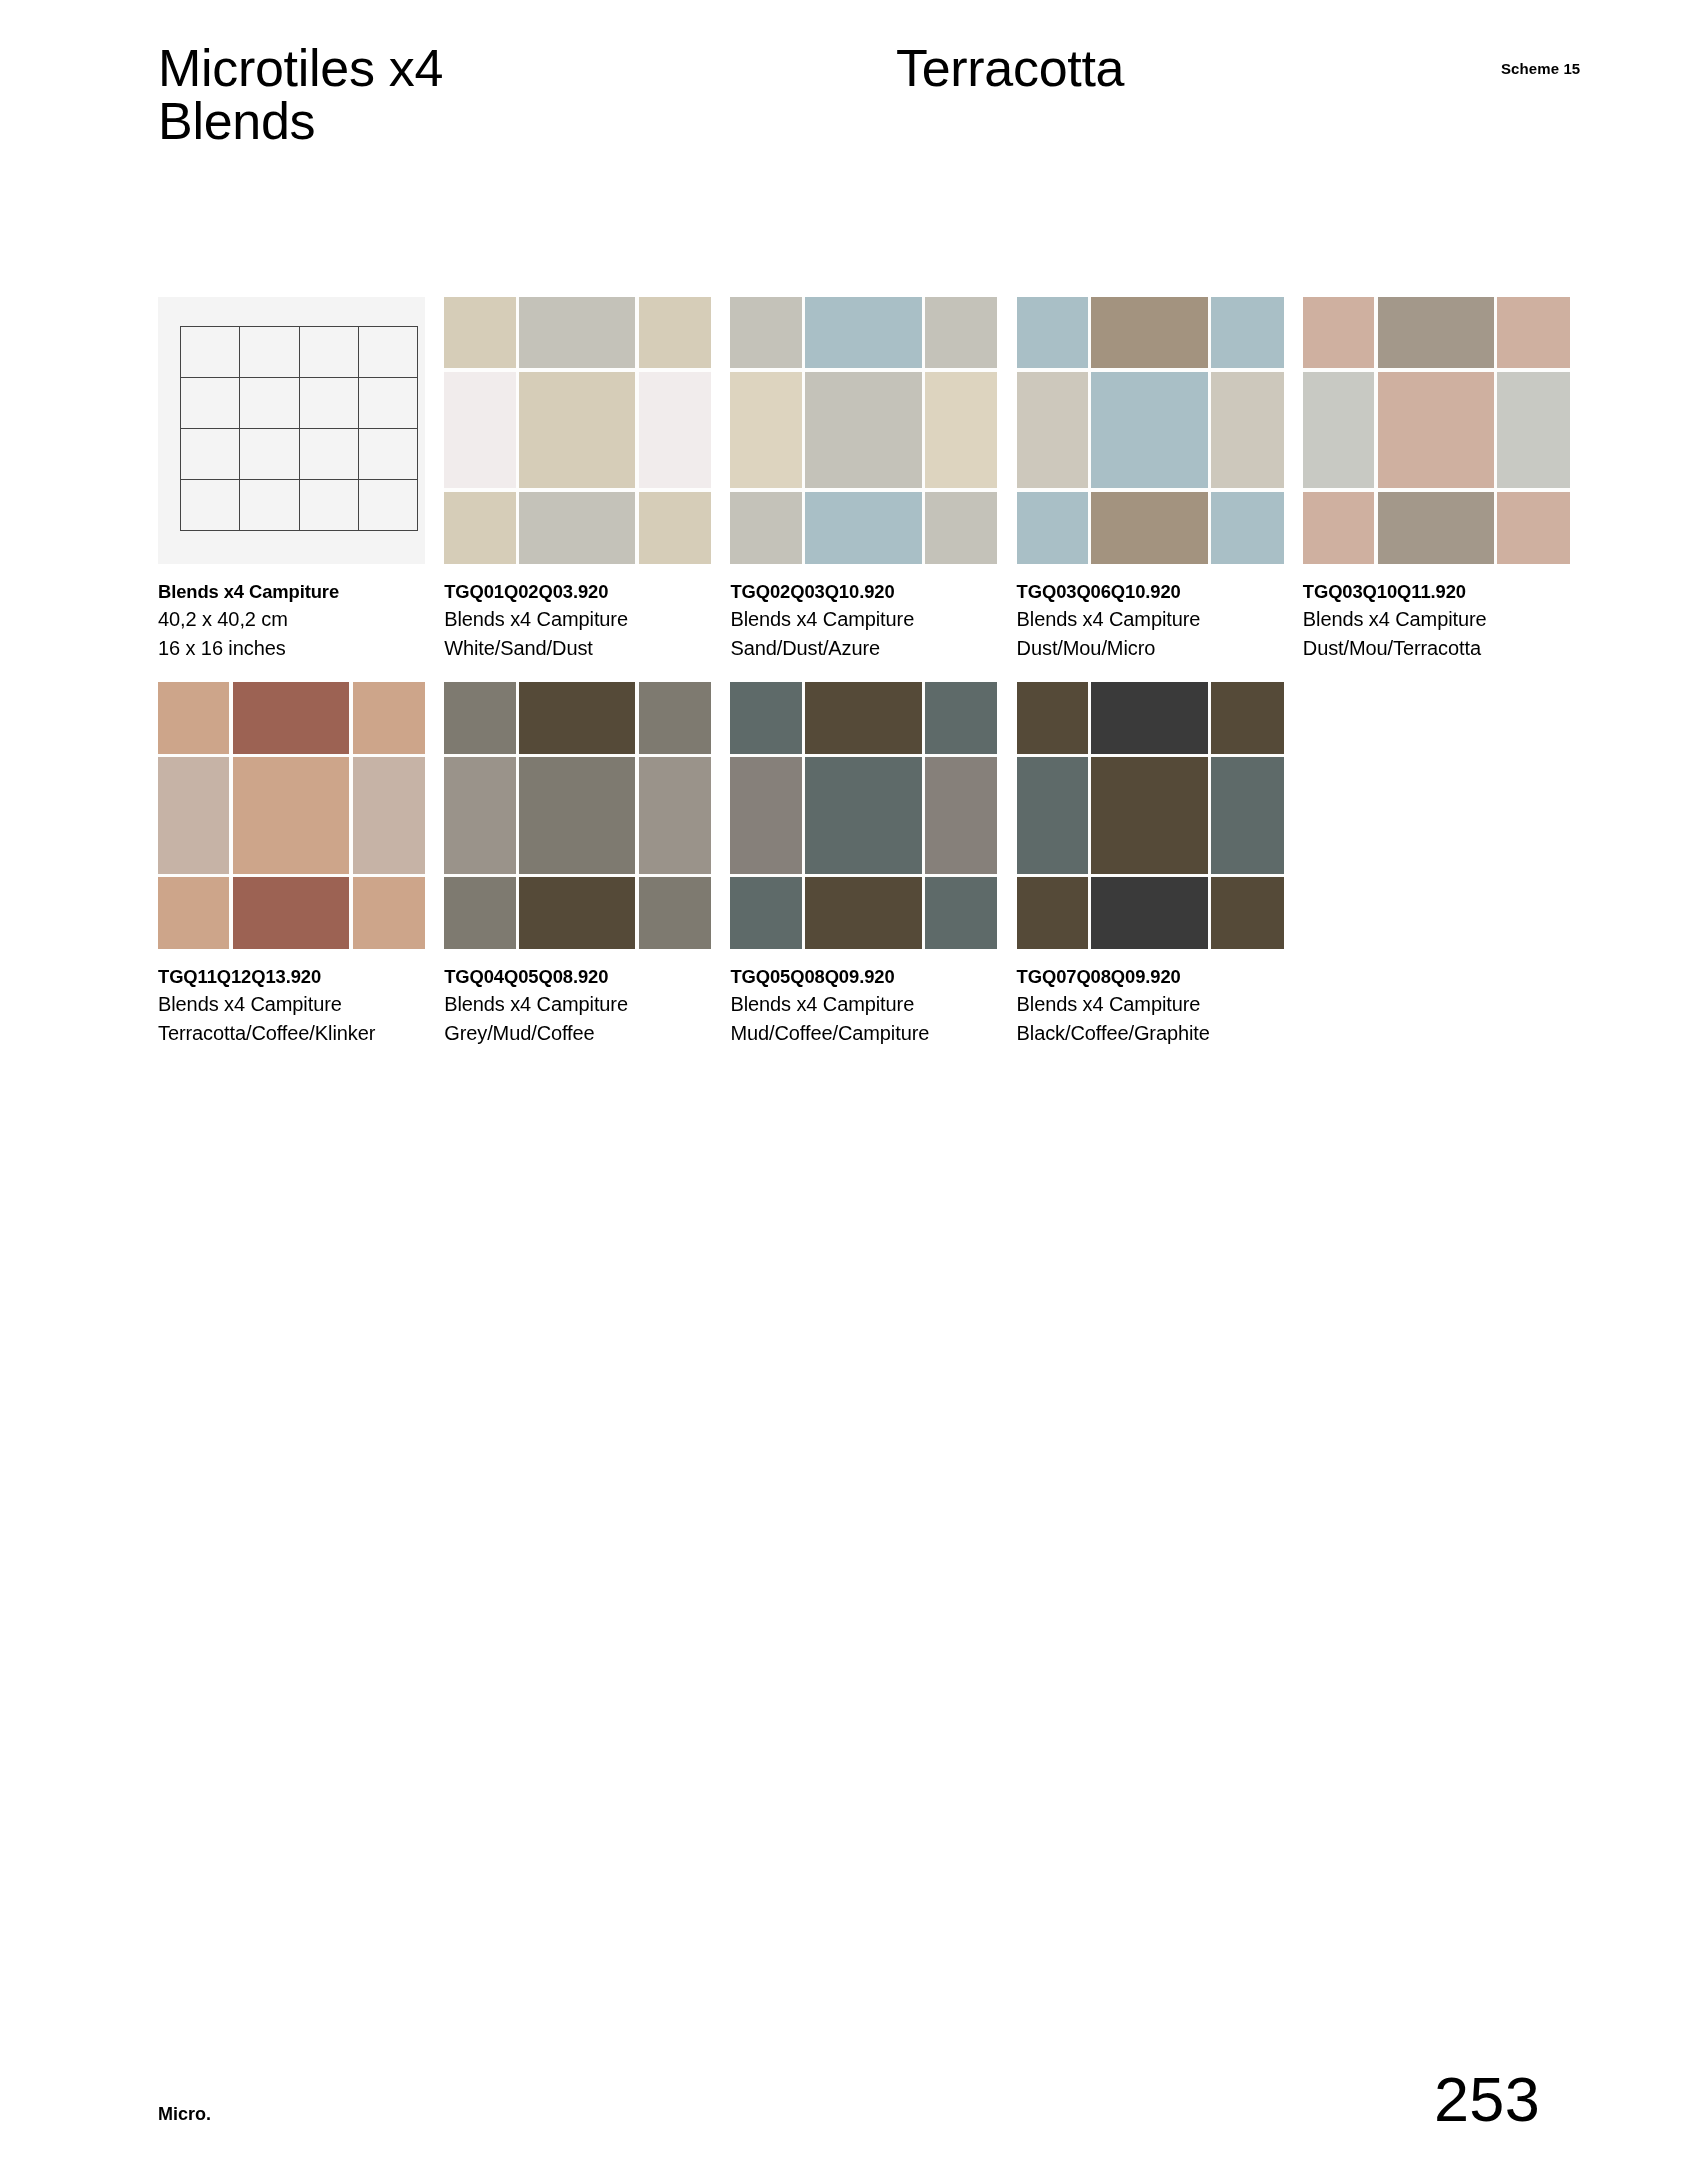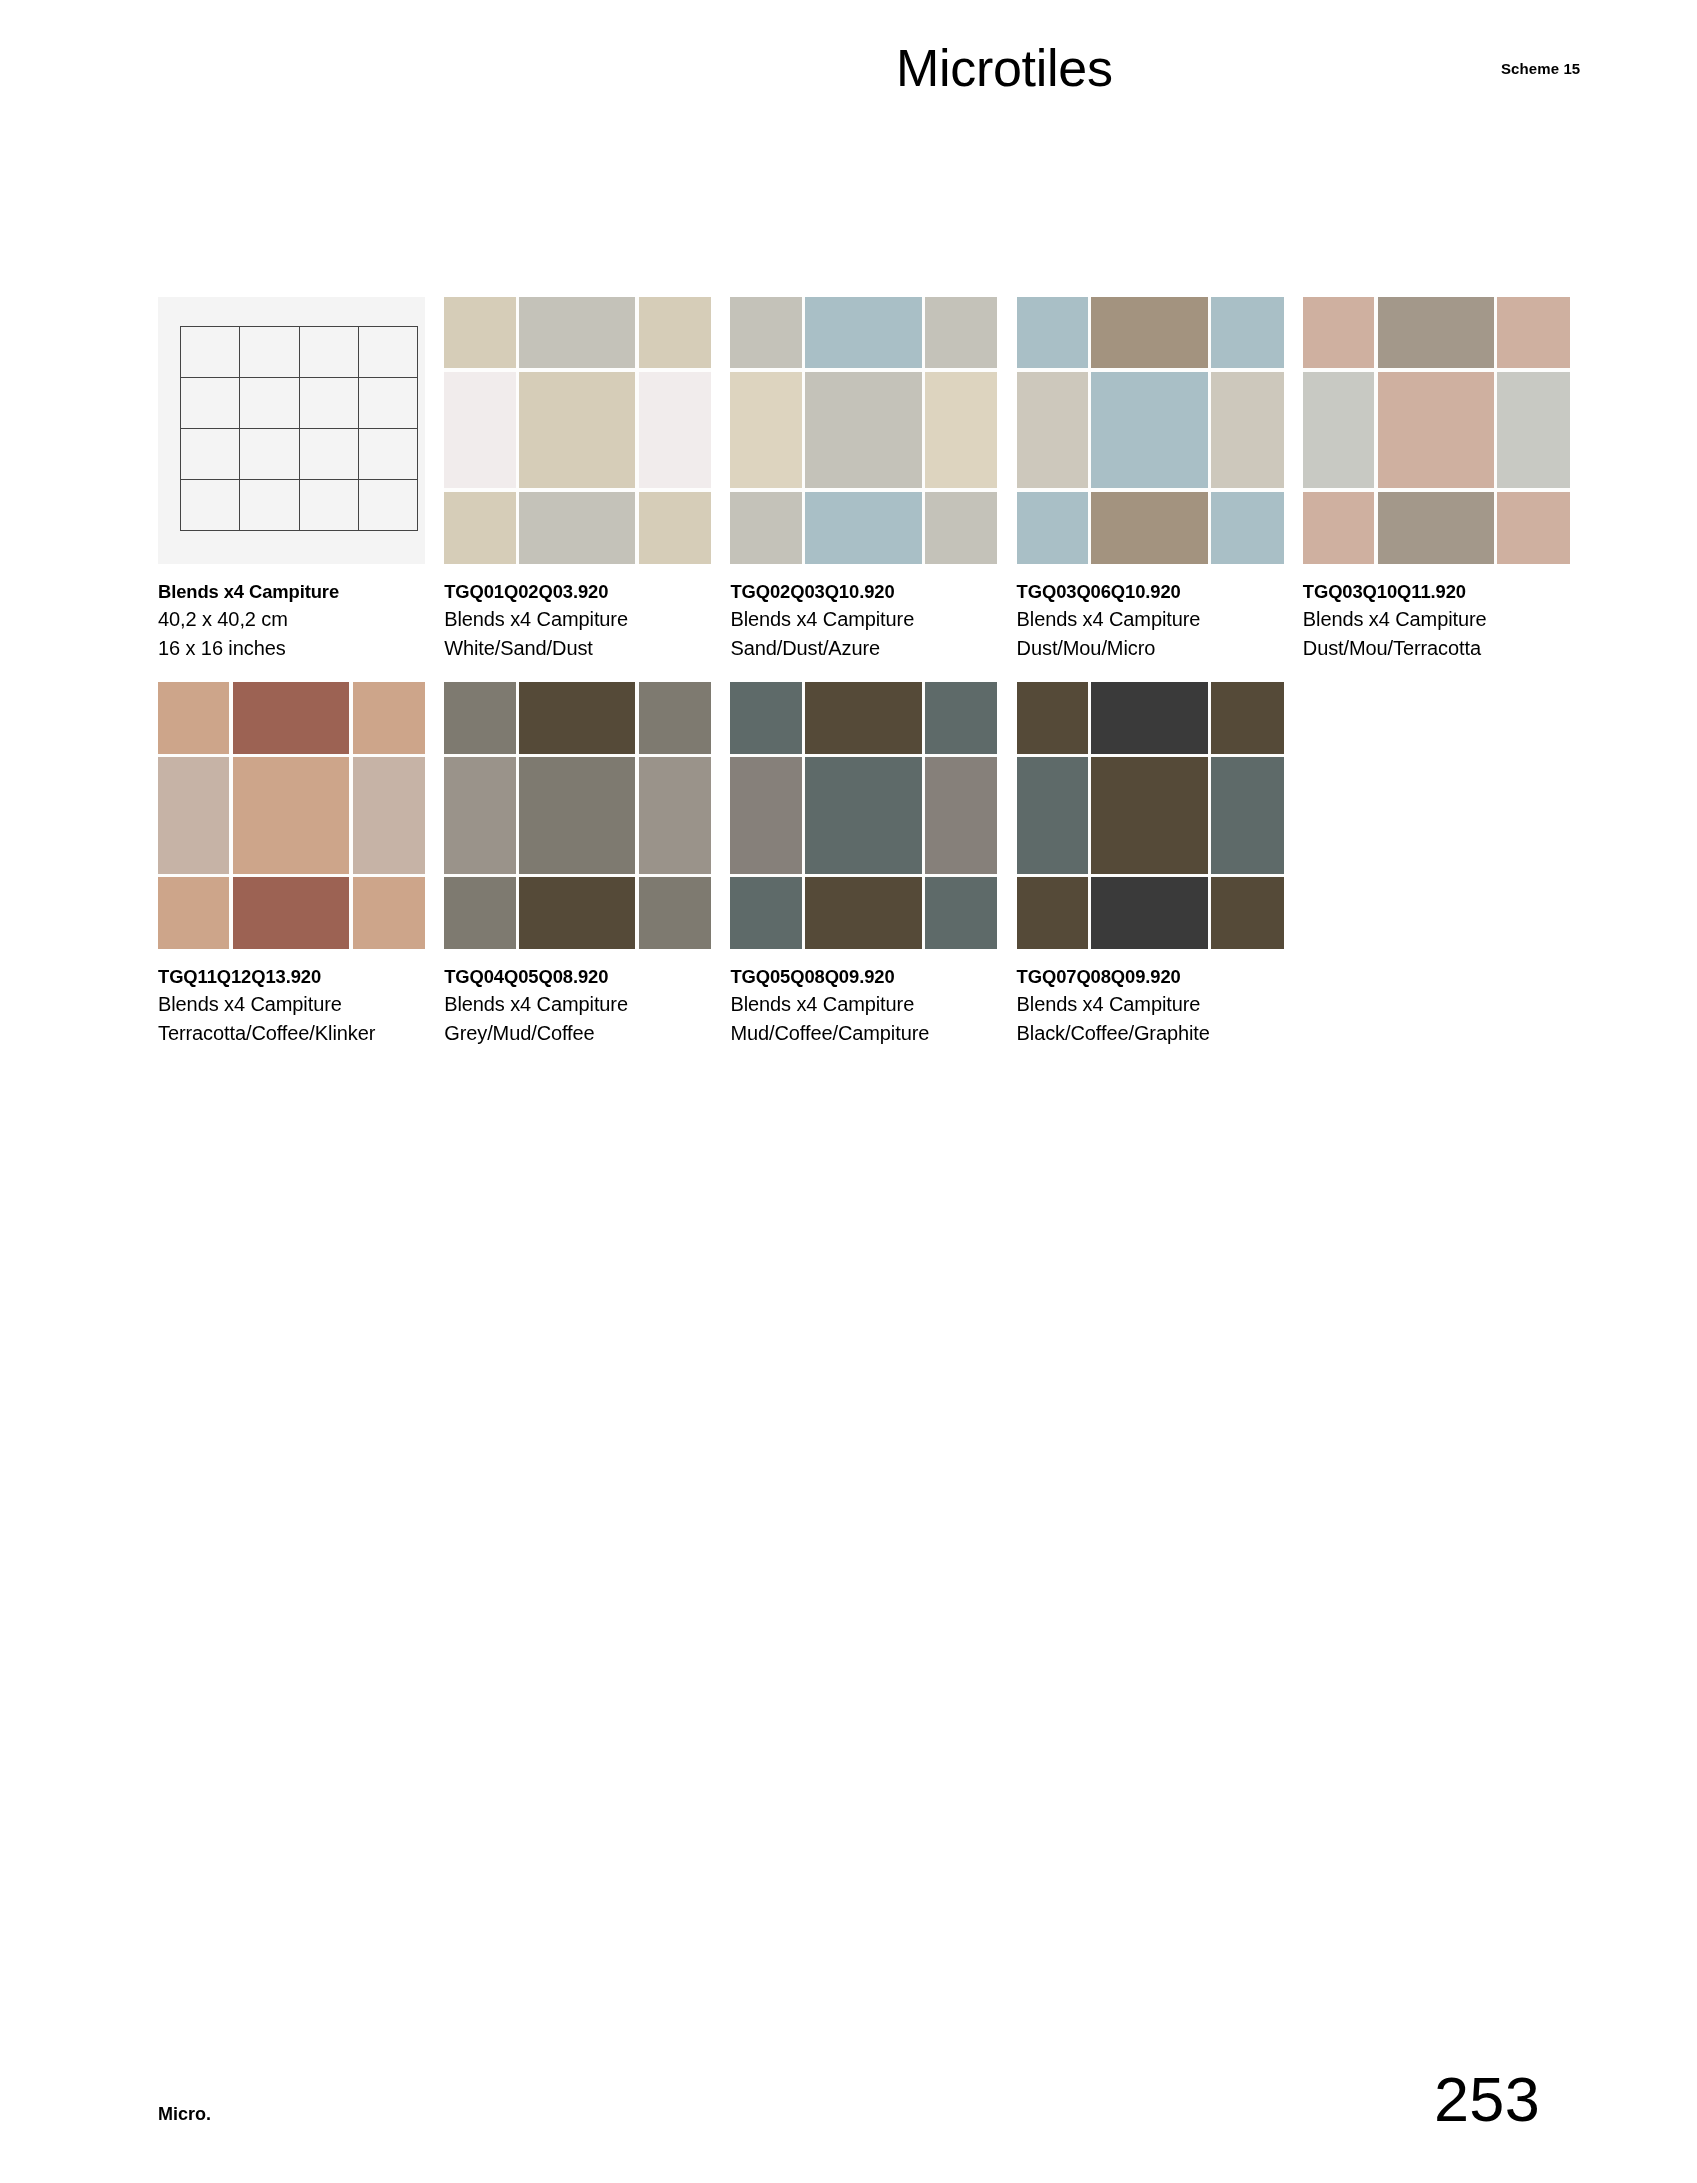--- a/index.html
+++ b/index.html
@@ -125,21 +125,23 @@
     font-size: 63px;
     font-weight: 300;
     letter-spacing: 0.3px;
     line-height: 1;
   }
 </style>
 </head>
 <body>
 
 <div class="header">
-  <div class="section-name">Microtiles</div>
+  <div class="title">Microtiles x4
+Blends</div>
+  <div class="section-name">Terracotta</div>
   <div class="scheme-label">Scheme 15</div>
 </div>
 
 <div class="grid">
 
   <div class="row">
 
     <div class="cell">
       <div class="sw-box ref-box">
         <div class="ref-grid">

